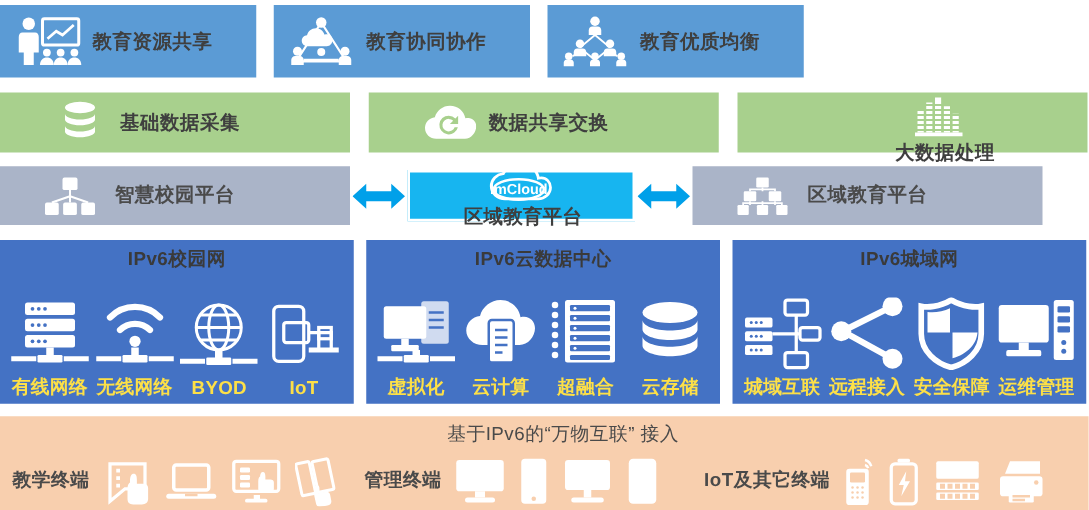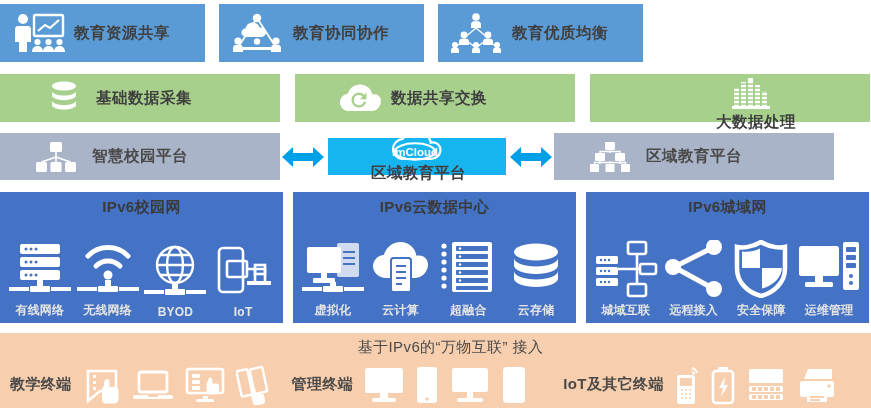--- a/index.html
+++ b/index.html
@@ -80,21 +80,21 @@
     margin-top:6px;letter-spacing:.4px;text-align:center;
   }
   .panel-items{
     display:flex;flex:1;width:100%;
     justify-content:space-around;align-items:flex-end;
     padding:0 6px 4px 6px;box-sizing:border-box;
   }
   .pitem{display:flex;flex-direction:column;align-items:center;width:68px;}
   .pitem .ico{height:62px;display:flex;align-items:flex-end;justify-content:center;}
   .pitem .label{
-    color:#e5e5e5;font-weight:bold;font-size:12px;margin-top:4px;letter-spacing:.2px;
+    color:#fde047;font-weight:bold;font-size:15px;margin-top:4px;letter-spacing:.2px;
     white-space:nowrap;
   }
 
   
   .row-terms{top:333px;height:75px;width:871px;background:#f8cfae;}
   .terms-title{
     position:absolute;top:5px;left:0;width:871px;text-align:center;
     font-size:15px;font-weight:normal;color:#4a4a4a;letter-spacing:.4px;
     padding-left:30px;box-sizing:border-box;
   }

